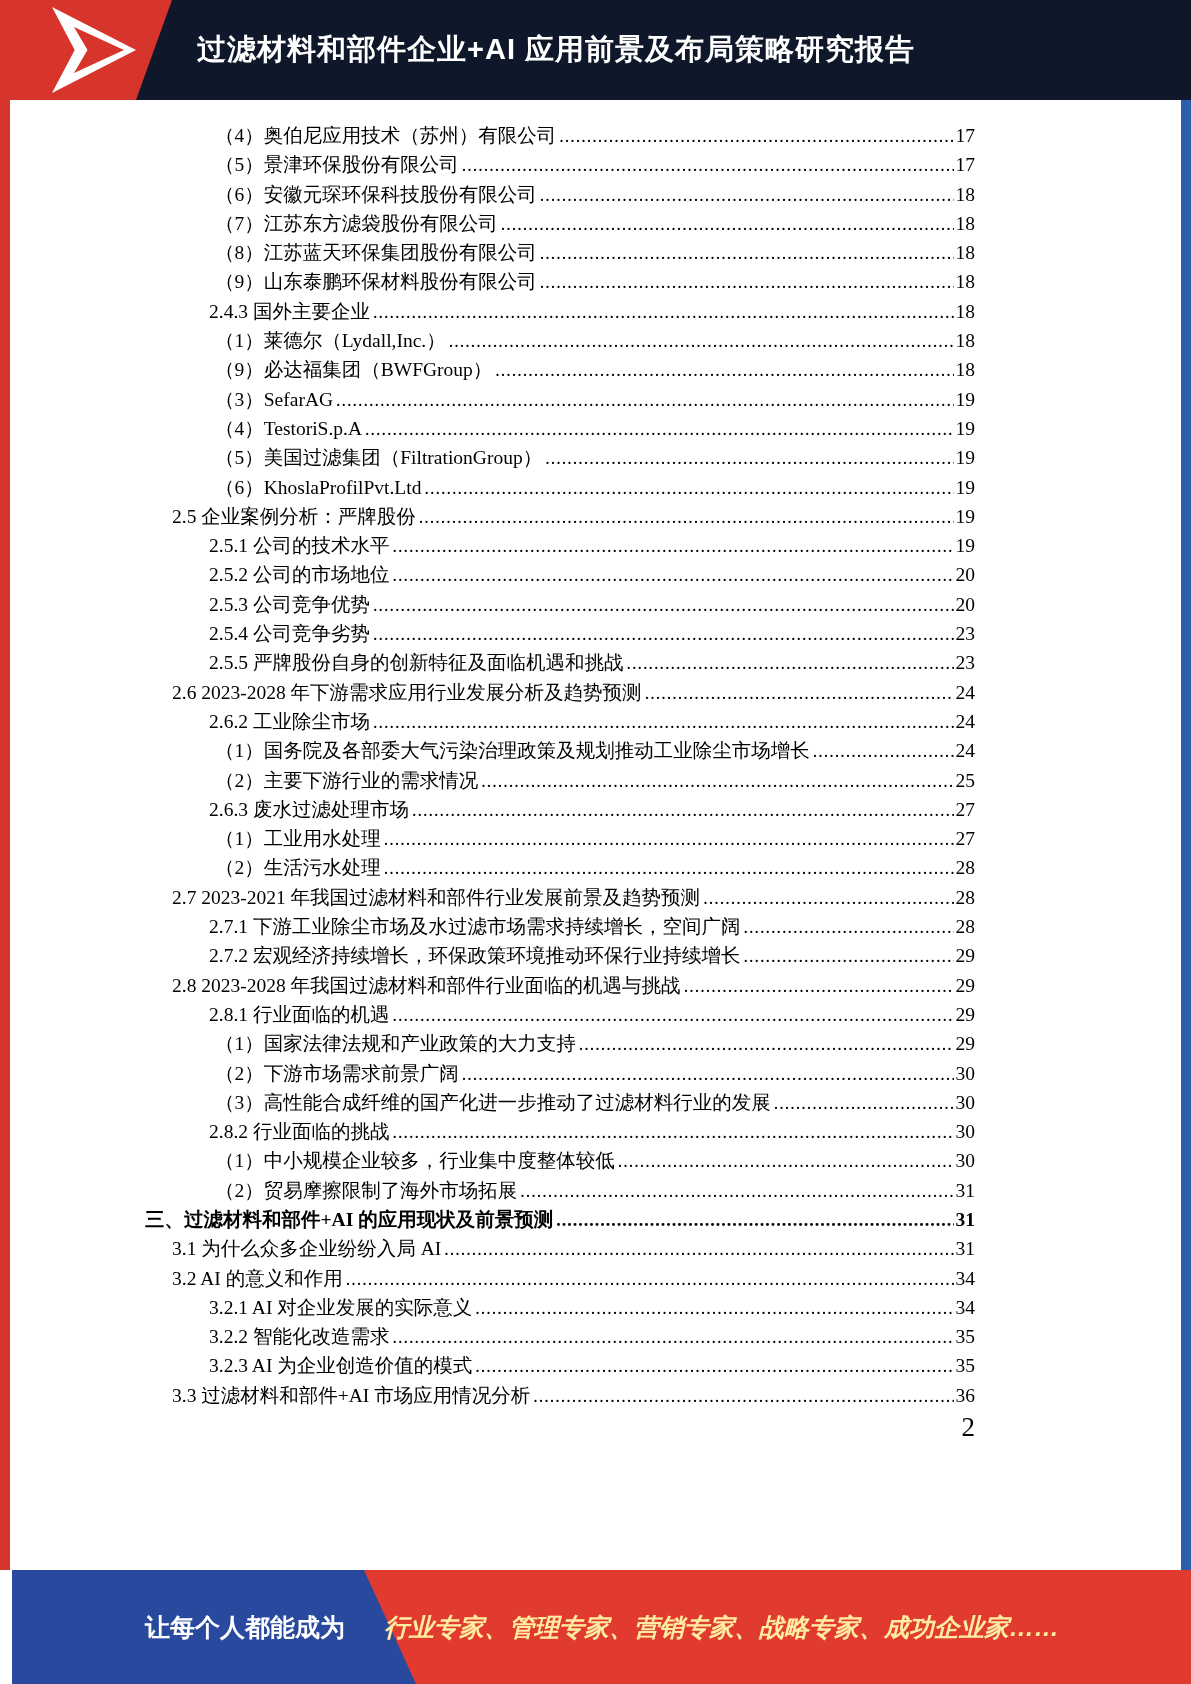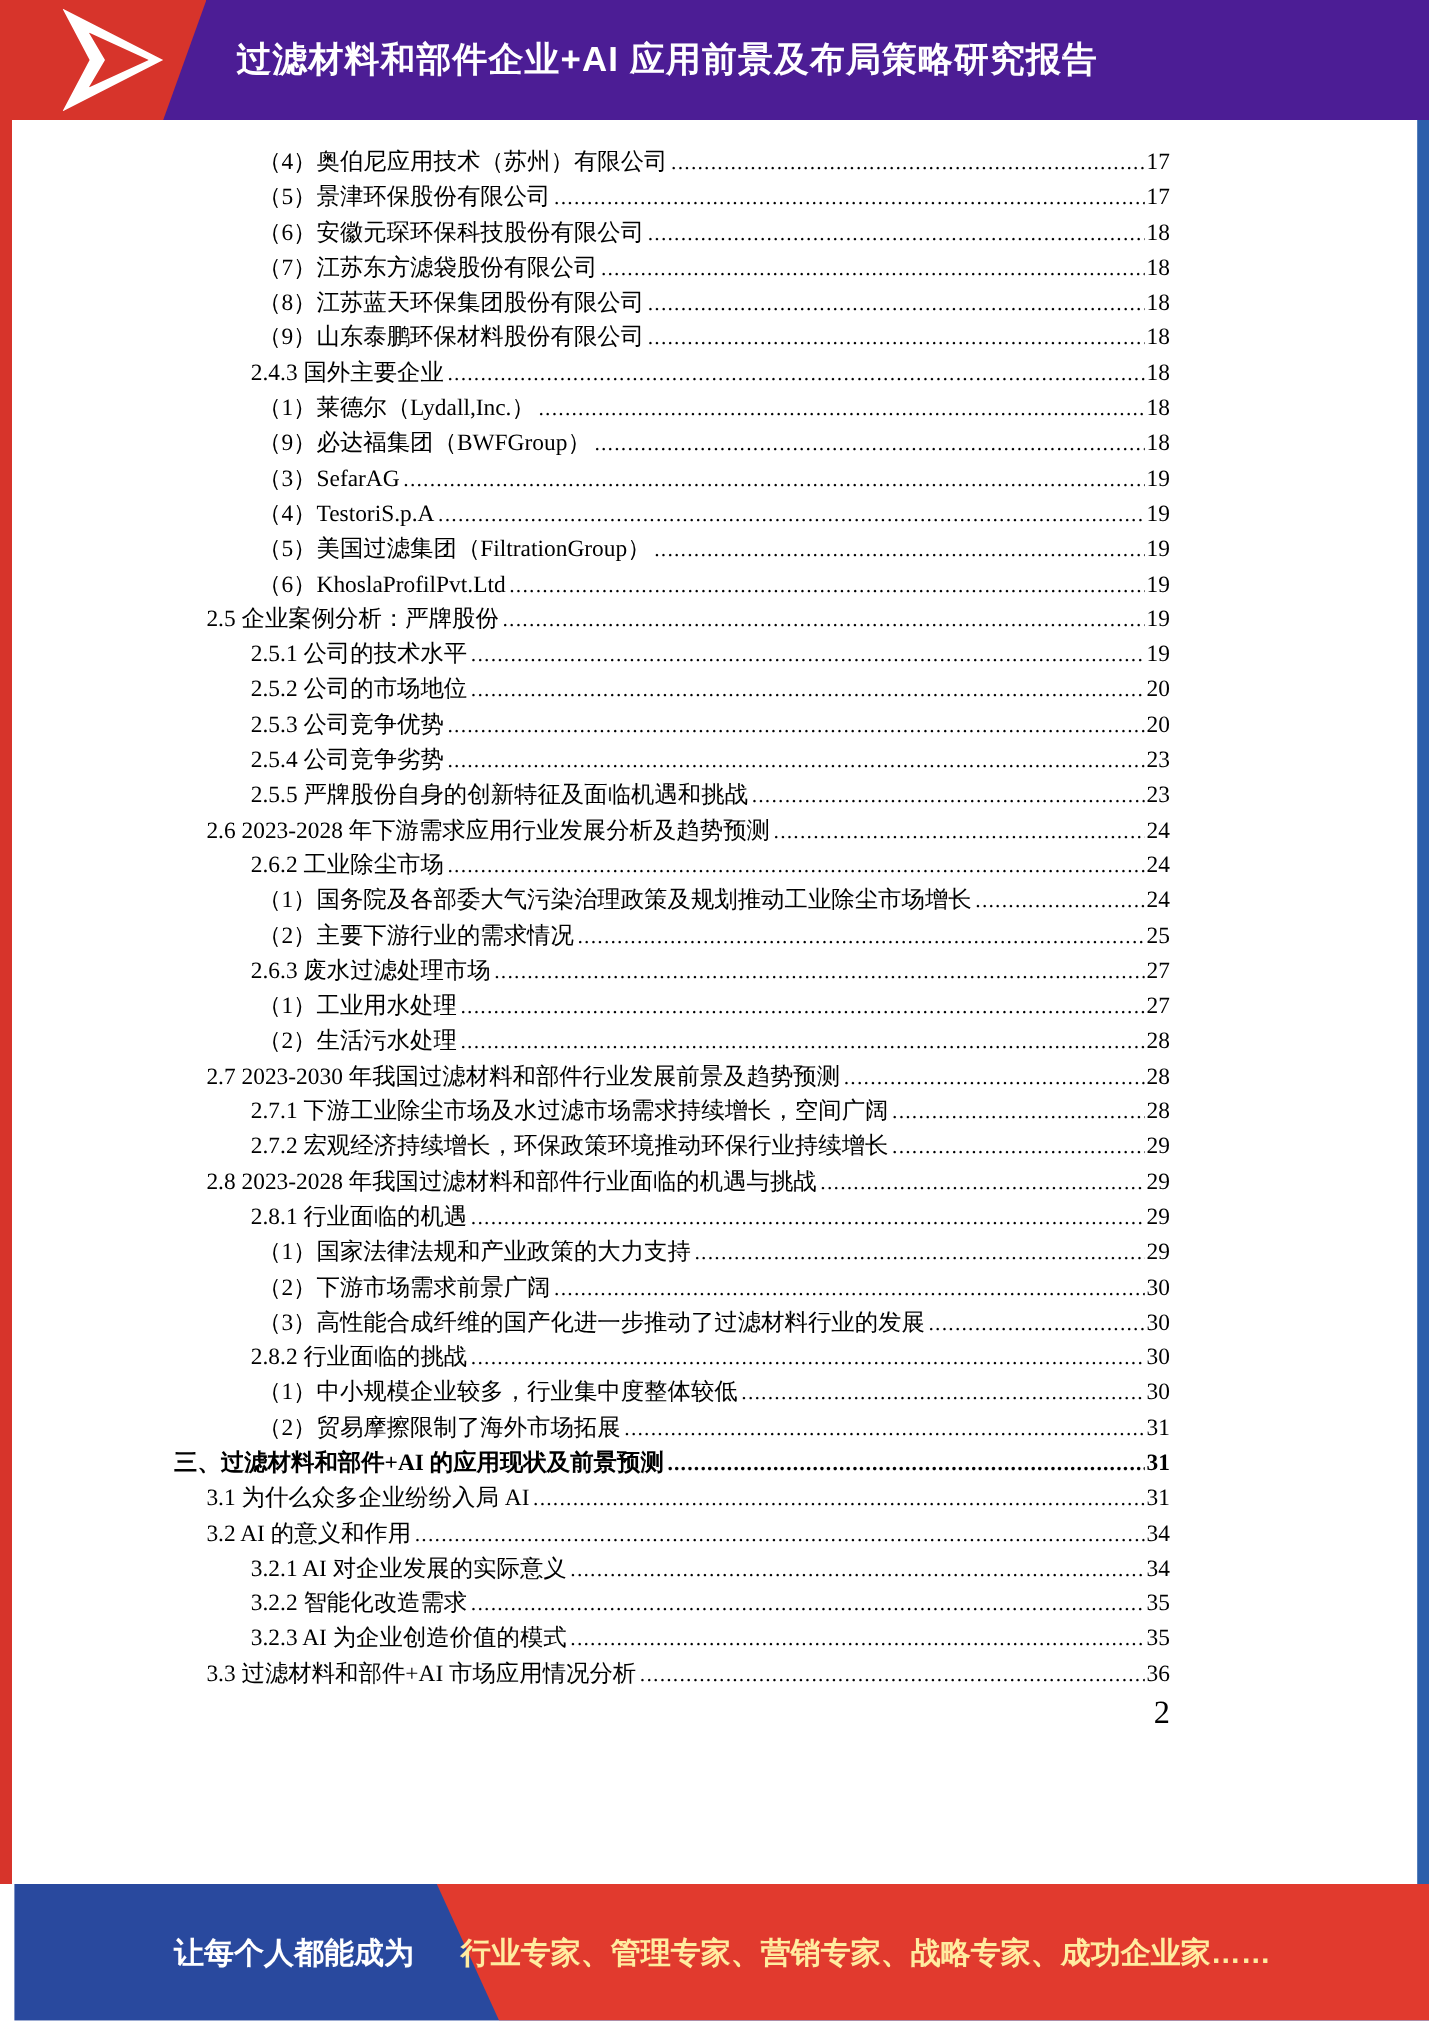--- a/index.html
+++ b/index.html
@@ -11,21 +11,21 @@
     color: #000;
     overflow: hidden;
   }
   .page { position: absolute; inset: 0; overflow: hidden; background: #fff; }
 
   
   .left-strip  { position: absolute; left: 0;  top: 0;     width: 10px; height: 1570px; background: #d7342b; }
   .right-strip { position: absolute; right: 0; top: 100px; width: 10px; height: 1470px; background: #2c5fab; }
 
   
-  .header { position: absolute; left: 0; top: 0; width: 100%; height: 100px; background: #4c1d95; }
+  .header { position: absolute; left: 0; top: 0; width: 100%; height: 100px; background: #0f172a; }
   .arrow-block {
     position: absolute; left: 0; top: 0; width: 172px; height: 100px;
     background: #d7342b;
     clip-path: polygon(0 0, 172px 0, 136px 100px, 0 100px);
   }
   .chev { position: absolute; }
   .chev-white {
     left: 52px; top: 7px; width: 84px; height: 86px; background: #ffffff;
     clip-path: polygon(0 0, 100% 50%, 0 100%, 27% 50%);
   }
@@ -74,20 +74,21 @@
   }
   .footer-left-text {
     position: absolute; left: 133px; top: 50%; transform: translateY(-50%);
     color: #ffffff; font-size: 25px; font-weight: bold; white-space: nowrap;
     font-family: "Liberation Sans", "DejaVu Sans", sans-serif;
   }
   .footer-right-text {
     position: absolute; left: 372px; top: 50%; transform: translateY(-50%);
     color: #ffeca0; font-size: 25px; font-weight: bold; white-space: nowrap;
     font-family: "Liberation Sans", "DejaVu Sans", sans-serif;
+    font-style: italic;
   }
 </style>
 </head>
 <body>
 
 <div class="page">
 
   <div class="left-strip"></div>
   <div class="right-strip"></div>
 
@@ -224,21 +225,21 @@
         <span class="t">（1）工业用水处理</span>
         <span class="leader">....................................................................................................................................................................................................................................................................</span>
         <span class="pg">27</span>
       </div>
       <div class="toc-row level-3">
         <span class="t">（2）生活污水处理</span>
         <span class="leader">....................................................................................................................................................................................................................................................................</span>
         <span class="pg">28</span>
       </div>
       <div class="toc-row level-1">
-        <span class="t">2.7 2023-2030 年我国过滤材料和部件行业发展前景及趋势预测</span>
+        <span class="t">2.7 2023-2021 年我国过滤材料和部件行业发展前景及趋势预测</span>
         <span class="leader">....................................................................................................................................................................................................................................................................</span>
         <span class="pg">28</span>
       </div>
       <div class="toc-row level-2">
         <span class="t">2.7.1 下游工业除尘市场及水过滤市场需求持续增长，空间广阔</span>
         <span class="leader">....................................................................................................................................................................................................................................................................</span>
         <span class="pg">28</span>
       </div>
       <div class="toc-row level-2">
         <span class="t">2.7.2 宏观经济持续增长，环保政策环境推动环保行业持续增长</span>

